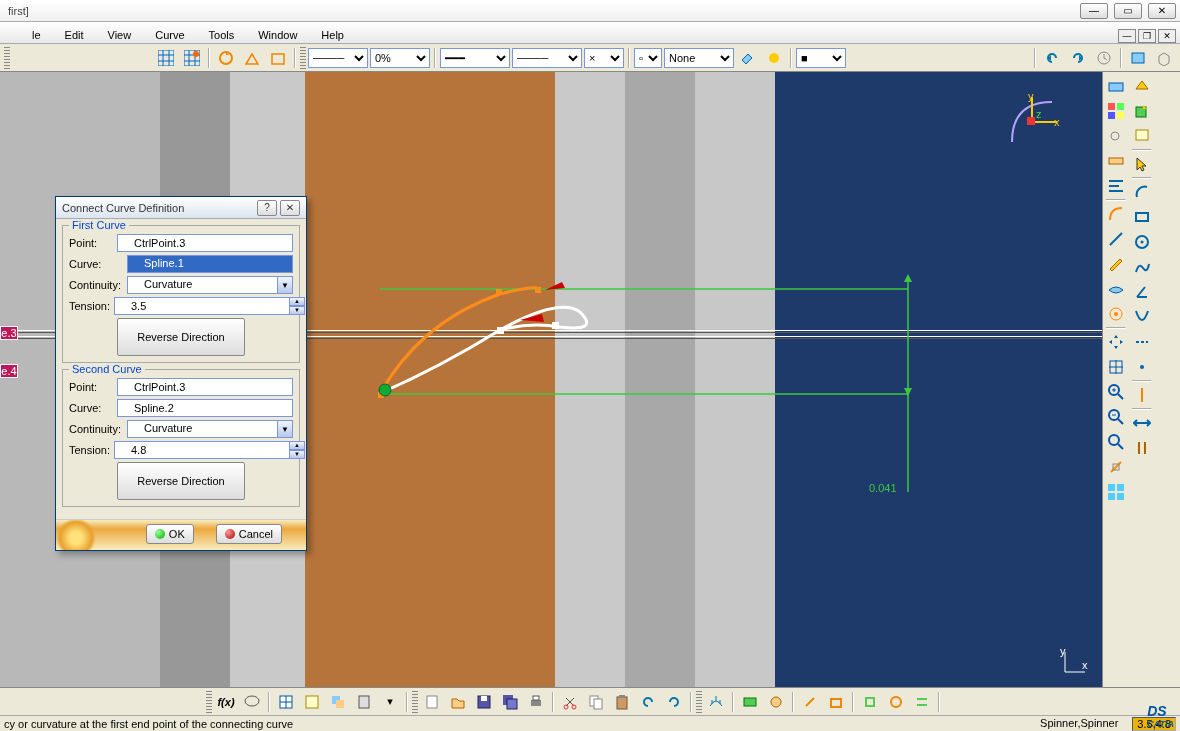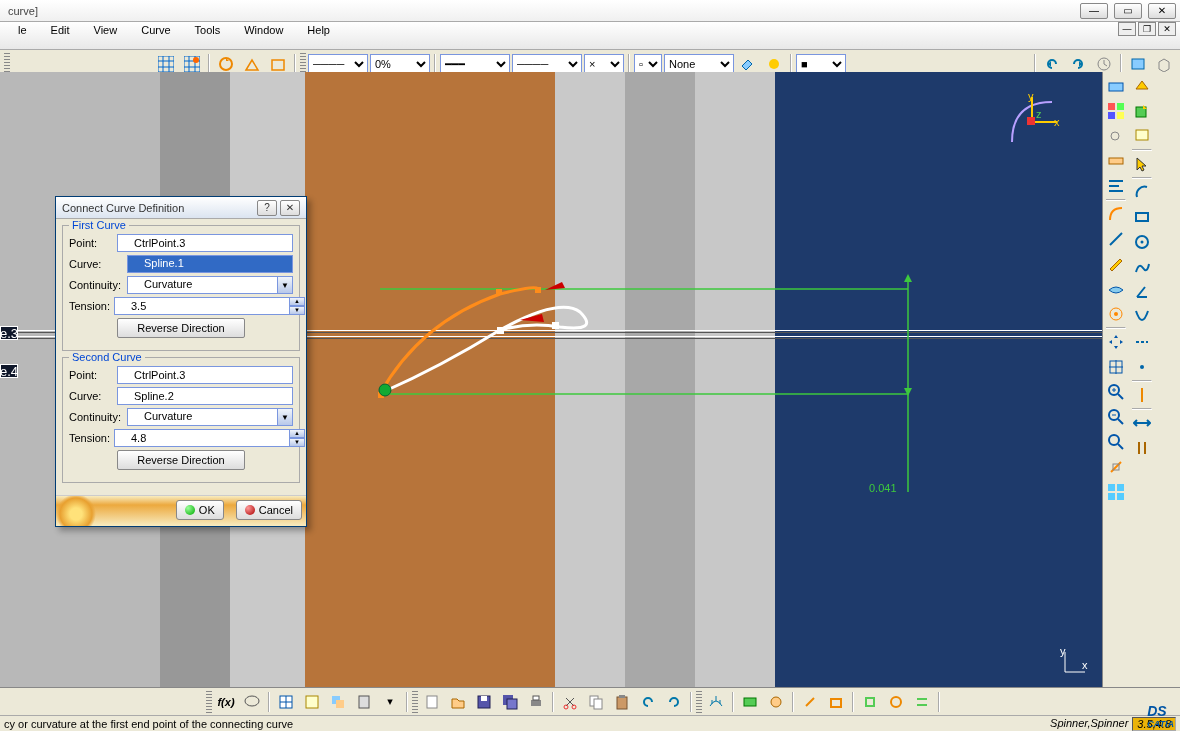--- a/index.html
+++ b/index.html
@@ -5,21 +5,21 @@
 * { box-sizing: border-box; margin: 0; padding: 0; font-family: Tahoma, sans-serif; font-size: 11px; }
 body { background: #d4d0c8; width: 1180px; height: 731px; overflow: hidden; position: relative; }
 
 
 .titlebar { height: 22px; background: linear-gradient(#fff,#f0f0f0); border-bottom: 1px solid #aaa; display: flex; align-items: center; justify-content: space-between; padding: 0 4px; }
 .title-text { color: #444; padding-left: 4px; }
 .win-controls { display: flex; gap: 6px; }
 .win-btn { width: 28px; height: 16px; border: 1px solid #888; border-radius: 2px; background: linear-gradient(#fff,#ddd); display: flex; align-items: center; justify-content: center; font-size: 10px; cursor: pointer; }
 
 
-.menubar { height: 28px; background: linear-gradient(#fff,#e8e8e8); border-bottom: 1px solid #aaa; display: flex; align-items: flex-start; padding-left: 6px; }
+.menubar { height: 22px; background: linear-gradient(#fff,#e8e8e8); border-bottom: 1px solid #aaa; display: flex; align-items: flex-end; padding-left: 20px; }
 .menu-item { padding: 2px 12px; cursor: pointer; }
 .mdi-controls { margin-left: auto; display: flex; gap: 2px; padding-right: 4px; }
 .mdi-btn { width: 18px; height: 14px; border: 1px solid #888; background: #eee; font-size: 9px; display:flex;align-items:center;justify-content:center; cursor: pointer; }
 
 
 .toolbar { height: 28px; background: #ece9d8; border-bottom: 1px solid #888; display: flex; align-items: center; padding: 0 4px; gap: 2px; }
 .tool-icon { width: 24px; height: 24px; display: inline-flex; align-items: center; justify-content: center; cursor: pointer; border: 1px solid transparent; }
 .sep { width: 2px; height: 20px; border-left: 1px solid #aaa; border-right: 1px solid #fff; margin: 0 2px; }
 .tb-combo { height: 20px; border: 1px solid #7a96df; background: #fff; font-size: 11px; }
 .tb-combo.narrow { width: 60px; }
@@ -35,31 +35,31 @@
 .stripe4 { left:305px; width:250px; background:#b7743a; }
 .stripe5 { left:555px; width:70px; background:#c9c9c9; }
 .stripe6 { left:625px; width:70px; background:#a8a8a8; }
 .stripe7 { left:695px; width:80px; background:#c8c8c8; }
 .stripe8 { left:775px; right:0; background:#1e3a6b; }
 .hline { position:absolute; left:0; right:0; height:1px; background:#fff; }
 .hline.dark { background:#555; }
 .curve-svg { position:absolute; left:0; top:0; width:100%; height:100%; }
 .compass { position:absolute; top:20px; right:40px; width:60px; height:60px; }
 .axis-triad { position:absolute; bottom:8px; right:12px; color:#fff; font-size:10px; }
-.tree-tag { position:absolute; left:0; width:18px; height:14px; background:#0f172a; color:#fff; font-size:13px; display:flex;align-items:center;justify-content:center; border:1px solid #fff; }
+.tree-tag { position:absolute; left:0; width:18px; height:14px; background:#be185d; color:#fff; font-size:11px; display:flex;align-items:center;justify-content:center; border:1px solid #fff; }
 .dim-text { position:absolute; color:#3dc93d; font-size:11px; }
 
 
 .right-tools { position: absolute; top: 72px; right: 0; bottom: 44px; width: 78px; background: #ece9d8; border-left: 1px solid #888; display: flex; }
 .tool-col { width: 26px; display: flex; flex-direction: column; align-items: center; padding-top: 2px; gap: 1px; }
 
 
 .bottom-bar { position: absolute; left: 0; right: 0; bottom: 16px; height: 28px; background: #ece9d8; border-top: 1px solid #888; display: flex; align-items: center; padding: 0 4px; gap: 2px; }
 .statusbar { position: absolute; left:0; right:0; bottom:0; height:16px; background:#ece9d8; border-top:1px solid #aaa; display:flex; align-items:center; font-size:11px; padding:0 4px; }
-.status-right { margin-left:auto; display:flex; gap:4px;font-style:italic; }
+.status-right { margin-left:auto; display:flex; gap:14px; }
 .status-box { border:1px inset #aaa; padding:0 4px; background:#eab308; }
 
 
 .dialog { position:absolute; left:55px; top:196px; width:252px; background:#ece9d8; border:1px solid #003c74; box-shadow:4px 4px 6px rgba(0,0,0,.3); }
 .dlg-title { height:22px; background:linear-gradient(#fff,#dbe4f0); border-bottom:1px solid #aaa; display:flex; align-items:center; padding:0 6px; color:#333; }
 .dlg-title .dlg-btns { margin-left:auto; display:flex; gap:3px; }
 .dlg-btn { width:20px; height:16px; border:1px solid #888; border-radius:2px; background:linear-gradient(#fff,#ddd); font-size:10px; display:flex;align-items:center;justify-content:center; cursor:pointer; }
 .dlg-body { padding:6px; }
 .groupbox { border:1px solid #aaa; padding:8px 6px 6px; margin-bottom:6px; position:relative; }
 .group-legend { position:absolute; top:-7px; left:6px; background:#ece9d8; padding:0 3px; color:#0046d5; }
@@ -67,35 +67,35 @@
 .lbl { width:54px; }
 .fld { flex:1; height:18px; border:1px solid #7a96df; background:#fff; padding:1px 16px; }
 .fld.sel { background:#316ac5; color:#fff; }
 .combo { display:flex;align-items:center; }
 .combo .fld { border-right:none; }
 .combo-btn { width:16px; height:18px; border:1px solid #7a96df; background:linear-gradient(#f0f4fa,#b8c8ea); display:flex;align-items:center;justify-content:center; font-size:8px; cursor:pointer; }
 .spin { display:flex; }
 .spin .fld { border-right:none; }
 .spin-btns { display:flex; flex-direction:column; }
 .spin-btn { width:16px; height:9px; border:1px solid #7a96df; background:linear-gradient(#f0f4fa,#b8c8ea); font-size:6px; line-height:6px; text-align:center; cursor:pointer; }
-.wide-btn { width:128px; height:20px; margin:2px auto 6px; display:block; border:1px solid #888; border-radius:2px; background:linear-gradient(#fff,#ddd); cursor:pointer; }
-.dlg-footer { display:flex; justify-content:flex-end; gap:12px; padding:4px 4px 6px; background:linear-gradient(#f8ecc0,#eca93e 30%,#f8ecc0); border-top:1px solid #ccc; position:relative; }
+.wide-btn { width:128px; height:38px; margin:2px auto 0; display:block; border:1px solid #888; border-radius:2px; background:linear-gradient(#fff,#ddd); cursor:pointer; }
+.dlg-footer { display:flex; justify-content:flex-end; gap:22px; padding:4px 24px 6px; background:linear-gradient(#f8ecc0,#eca93e 30%,#f8ecc0); border-top:1px solid #ccc; position:relative; }
 .dlg-footer::before { content:''; position:absolute; left:0; top:0; bottom:0; width:60px; background:radial-gradient(circle at 20px 18px,#ffe27a 6px,#e8a030 16px,transparent 20px); }
 .ok-btn,.cancel-btn { height:20px; padding:0 8px; border:1px solid #888; border-radius:3px; background:linear-gradient(#fff,#ddd); display:flex; align-items:center; gap:4px; cursor:pointer; position:relative; z-index:1; }
 .dot { width:10px; height:10px; border-radius:50%; }
 .dot.g { background:radial-gradient(circle at 3px 3px,#9f9,#0a0); }
 .dot.r { background:radial-gradient(circle at 3px 3px,#f99,#a00); }
 .catia-logo { position:absolute; right:6px; bottom:2px; font-size:9px; color:#0055a5; font-style:italic; font-weight:bold; }
 .catia-logo::before { content:'DS'; display:block; font-size:14px; color:#0055a5; }
 </style>
 </head>
 <body>
 
 <div class="titlebar">
-  <span class="title-text">curve]</span>
+  <span class="title-text">first]</span>
   <div class="win-controls">
     <div class="win-btn">—</div>
     <div class="win-btn">▭</div>
     <div class="win-btn">✕</div>
   </div>
 </div>
 
 <div class="menubar">
   <span class="menu-item">le</span>
   <span class="menu-item">Edit</span>

